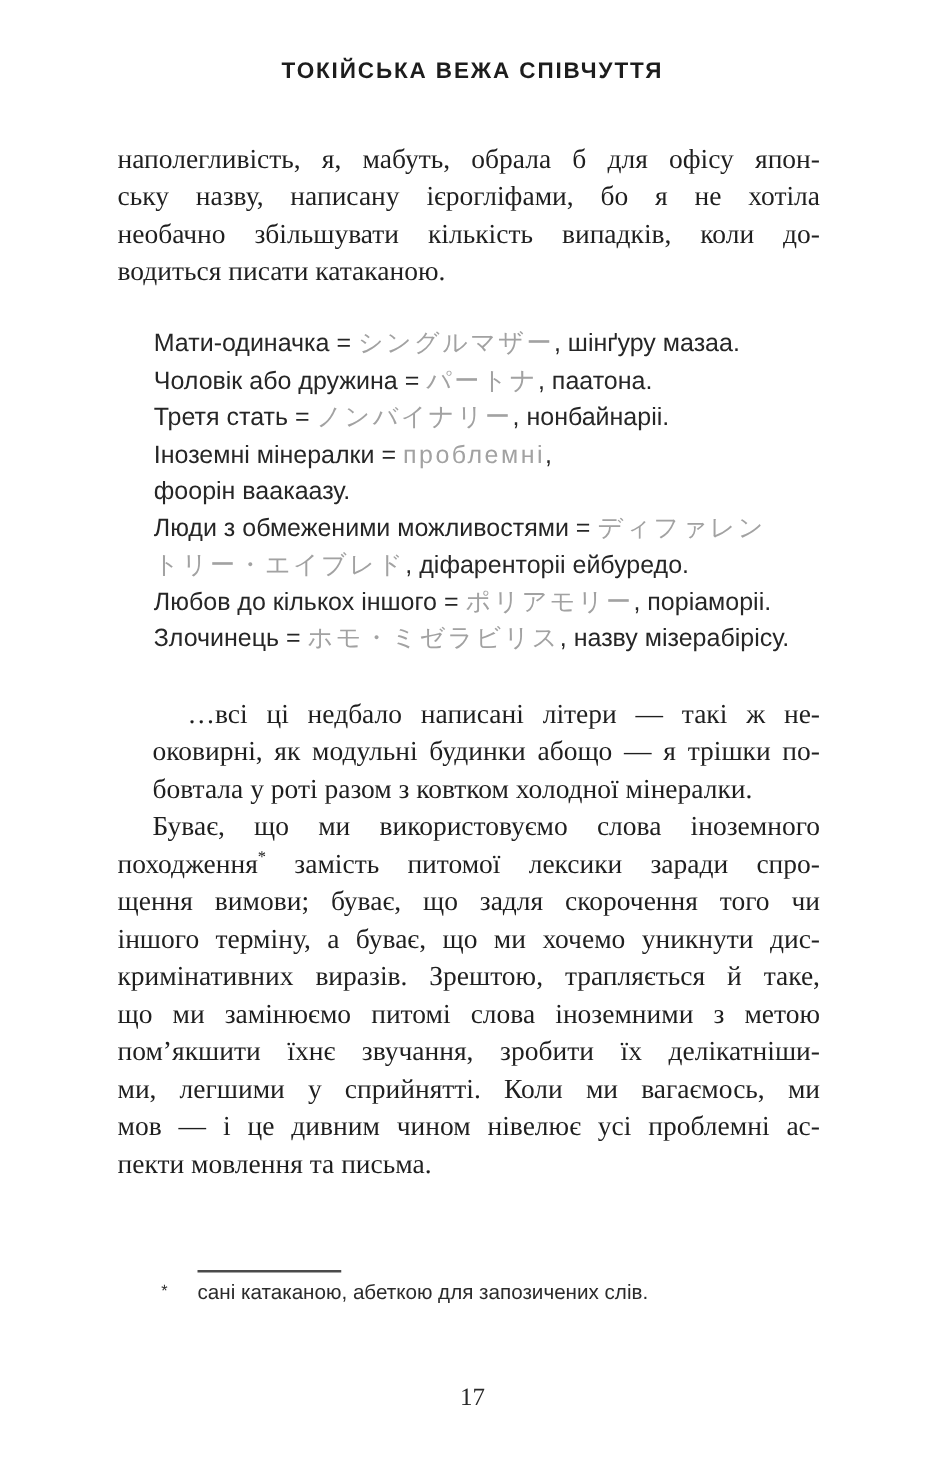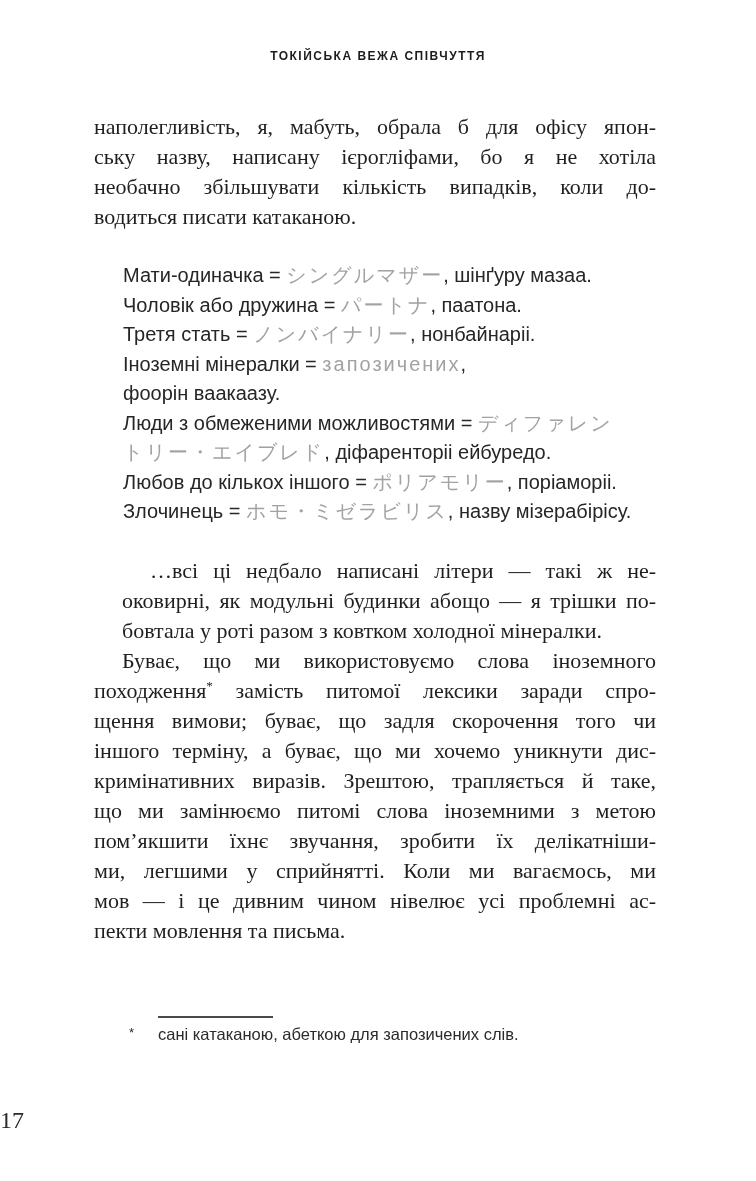--- a/index.html
+++ b/index.html
@@ -10,21 +10,21 @@
     background: #ffffff;
     overflow: hidden;
     font-family: "Liberation Serif", "DejaVu Serif", serif;
   }
   .running-header {
     position: absolute;
     top: 46px; left: 0; right: 0;
     text-align: center;
     font-family: "Liberation Sans", "DejaVu Sans", sans-serif;
     font-weight: 700;
-    font-size: 12px;
+    font-size: 18px;
     line-height: 20px;
     letter-spacing: 1.5px;
     color: #1d1d1d;
   }
   .content {
     position: absolute;
     left: 94px;
     top: 112px;
     width: 562px;
     color: #1f1f1f;
@@ -82,22 +82,22 @@
   }
   .fn-text {
     width: 498px;
     font-size: 16.5px;
     line-height: 23px;
   }
   .fn-line.just { text-align: justify; text-align-last: justify; }
   .page-number {
     position: absolute;
     top: 1107px; left: 0; right: 0;
-    text-align: left;
-    font-size: 24px;
+    text-align: center;
+    font-size: 20px;
     color: #2a2a2a;
   }
 </style>
 </head>
 <body>
 
 <div class="page">
 
   <div class="running-header">ТОКІЙСЬКА ВЕЖА СПІВЧУТТЯ</div>
 
@@ -106,21 +106,21 @@
         <div class="line just">наполегливість, я, мабуть, обрала б для офісу япон-</div>
         <div class="line just">ську назву, написану ієрогліфами, бо я не хотіла</div>
         <div class="line just">необачно збільшувати кількість випадків, коли до-</div>
         <div class="line">водиться писати катаканою.</div>
       </div>
 
     <div class="glossary">
         <div class="gloss-line"><span class="uk">Мати-одиначка = </span><span class="jp">シングルマザー</span><span class="uk">, шінґуру мазаа.</span></div>
         <div class="gloss-line"><span class="uk">Чоловік або дружина = </span><span class="jp">パートナ</span><span class="uk">, паатона.</span></div>
         <div class="gloss-line"><span class="uk">Третя стать = </span><span class="jp">ノンバイナリー</span><span class="uk">, нонбайнаріі.</span></div>
-        <div class="gloss-line"><span class="uk">Іноземні мінералки = </span><span class="jp">запозичених</span><span class="uk">,</span></div>
+        <div class="gloss-line"><span class="uk">Іноземні мінералки = </span><span class="jp">проблемні</span><span class="uk">,</span></div>
         <div class="gloss-line"><span class="uk">фоорін ваакаазу.</span></div>
         <div class="gloss-line"><span class="uk">Люди з обмеженими можливостями = </span><span class="jp">ディファレン</span></div>
         <div class="gloss-line"><span class="jp">トリー・エイブレド</span><span class="uk">, діфаренторіі ейбуредо.</span></div>
         <div class="gloss-line"><span class="uk">Любов до кількох іншого = </span><span class="jp">ポリアモリー</span><span class="uk">, поріаморіі.</span></div>
         <div class="gloss-line"><span class="uk">Злочинець = </span><span class="jp">ホモ・ミゼラビリス</span><span class="uk">, назву мізерабірісу.</span></div>
       </div>
 
     <div class="closing">
         <div class="para">
           <div class="line indent just">…всі ці недбало написані літери — такі ж не-</div>

